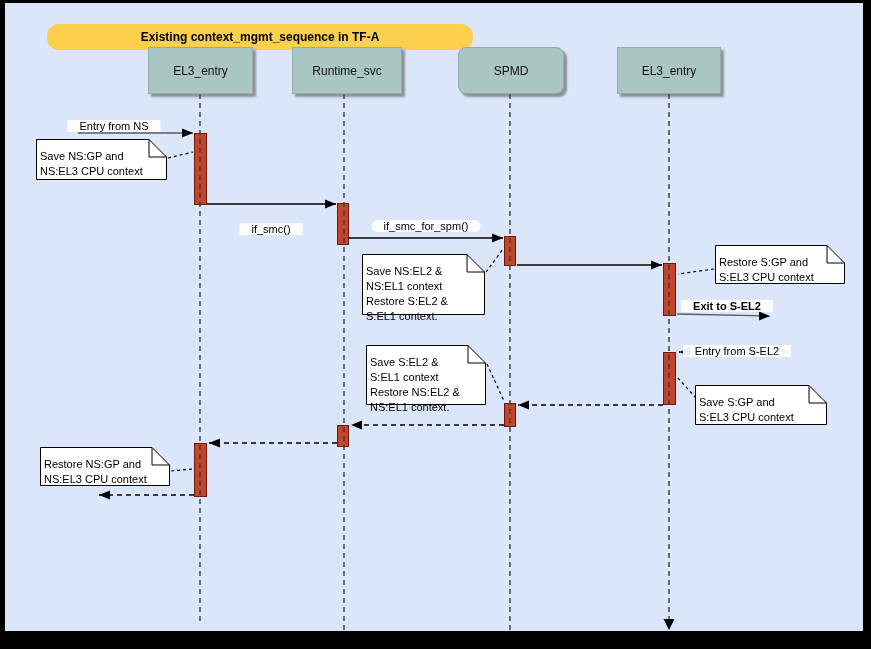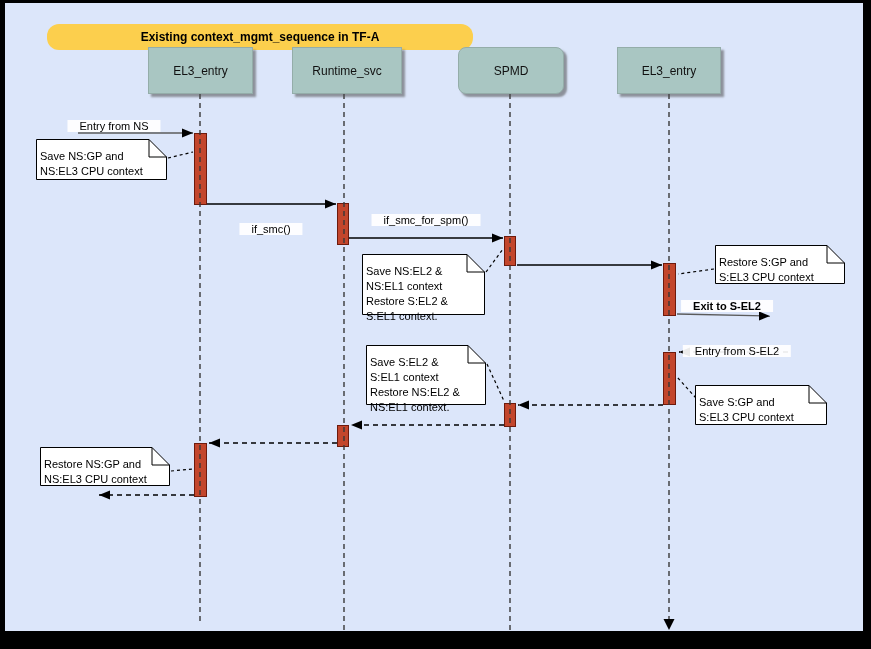--- a/index.html
+++ b/index.html
@@ -126,21 +126,21 @@
       <div class="activation" style="left: 194px; top: 133px; width: 13px; height: 72px;"></div>
       <div class="activation" style="left: 337px; top: 203px; width: 12px; height: 42px;"></div>
       <div class="activation" style="left: 504px; top: 236px; width: 12px; height: 30px;"></div>
       <div class="activation" style="left: 663px; top: 263px; width: 13px; height: 53px;"></div>
       <div class="activation" style="left: 663px; top: 352px; width: 13px; height: 53px;"></div>
       <div class="activation" style="left: 504px; top: 403px; width: 12px; height: 24px;"></div>
       <div class="activation" style="left: 337px; top: 425px; width: 12px; height: 22px;"></div>
       <div class="activation" style="left: 194px; top: 443px; width: 13px; height: 54px;"></div>
       <div class="msg-label" style="left: 114px; top: 126px;">Entry from NS</div>
       <div class="msg-label" style="left: 271px; top: 197px; margin-top: 32px;">if_smc()</div>
-      <div class="msg-label" style="left: 426px; top: 220px;">if_smc_for_spm()</div>
+      <div class="msg-label" style="left: 426px; top: 226px; border-radius: 6px;">if_smc_for_spm()</div>
       <div class="msg-label" style="left: 727px; top: 306px; font-weight: bold;">Exit to S-EL2</div>
       <div class="msg-label" style="left: 737px; top: 351px;">Entry from S-EL2</div>
       <div class="note" style="left: 36px; top: 139px; width: 131px; height: 41px;">
         <svg width="131" height="41">
           <path d="M0.5,0.5 L113,0.5 L130.5,18 L130.5,40.5 L0.5,40.5 Z" fill="#FFFFFF" stroke="#000"></path>
           <path d="M113,0.5 L113,18 L130.5,18" fill="none" stroke="#000"></path>
         </svg>
         <div class="note-text">
           <div>Save NS:GP and</div>
           <div>NS:EL3 CPU context</div>

